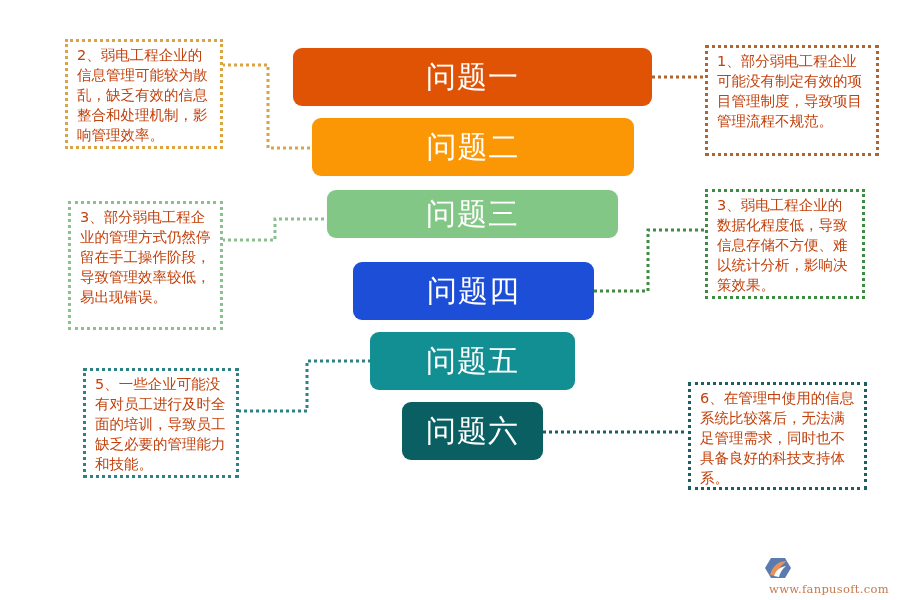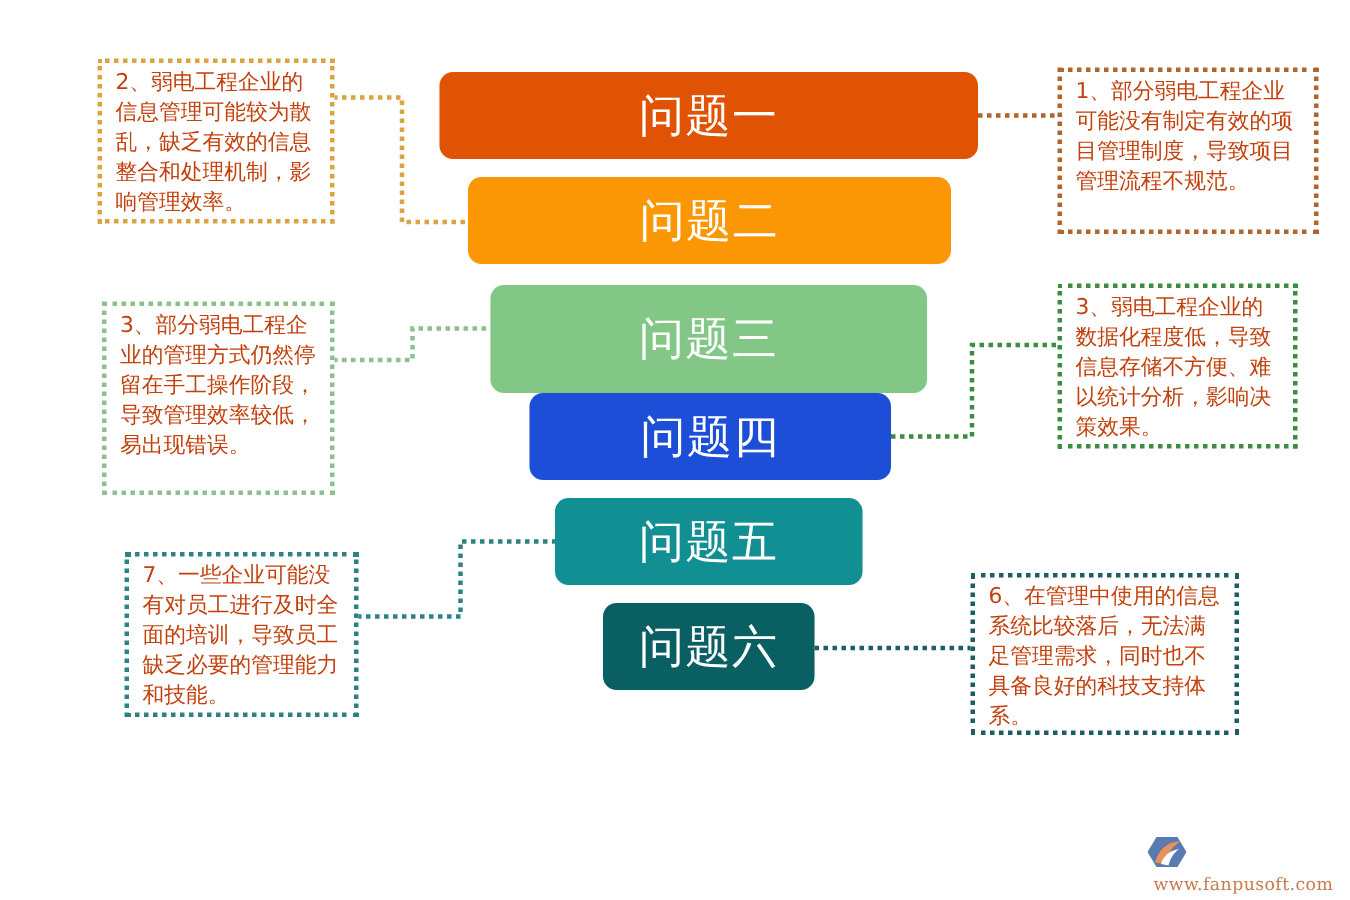--- a/index.html
+++ b/index.html
@@ -53,21 +53,21 @@
 
   <polyline points="543,432 684,432" fill="none" stroke="#1E5E60" stroke-width="3" stroke-dasharray="3,3"></polyline>
 </svg>
 
 <div class="block" id="b0" style="left: 293px; top: 48px; width: 359px; height: 58px; background: rgb(224, 83, 4);">
   <span>问题一</span>
 </div>
 <div class="block" id="b1" style="left: 312px; top: 118px; width: 322px; height: 58px; background: rgb(251, 151, 4);">
   <span>问题二</span>
 </div>
-<div class="block" id="b2" style="left: 327px; top: 190px; width: 291px; height: 72px; background: rgb(130, 199, 133);">
+<div class="block" id="b2" style="left: 327px; top: 190px; width: 291px; height: 48px; background: rgb(130, 199, 133);">
   <span>问题三</span>
 </div>
 <div class="block" id="b3" style="left: 353px; top: 262px; width: 241px; height: 58px; background: #1d4ed8;">
   <span>问题四</span>
 </div>
 <div class="block" id="b4" style="left: 370px; top: 332px; width: 205px; height: 58px; background: rgb(18, 143, 146);">
   <span>问题五</span>
 </div>
 <div class="block" id="b5" style="left: 402px; top: 402px; width: 141px; height: 58px; background: rgb(10, 95, 98);">
   <span>问题六</span>
@@ -79,23 +79,23 @@
 <div class="note" id="n2" style="left: 65px; top: 39px; width: 158px; height: 110px; border-color: rgb(217, 164, 65);">
   <span>2、弱电工程企业的信息管理可能较为散乱，缺乏有效的信息整合和处理机制，影响管理效率。</span>
 </div>
 <div class="note" id="n3" style="left: 68px; top: 201px; width: 155px; height: 129px; border-color: rgb(140, 192, 142);">
   <span>3、部分弱电工程企业的管理方式仍然停留在手工操作阶段，导致管理效率较低，易出现错误。</span>
 </div>
 <div class="note" id="n4" style="left: 705px; top: 189px; width: 160px; height: 110px; border-color: rgb(62, 139, 66);">
   <span>3、弱电工程企业的数据化程度低，导致信息存储不方便、难以统计分析，影响决策效果。</span>
 </div>
 <div class="note" id="n5" style="left: 83px; top: 368px; width: 156px; height: 110px; border-color: rgb(46, 130, 134);">
-  <span>7、一些企业可能没有对员工进行及时全面的培训，导致员工缺乏必要的管理能力和技能。</span>
+  <span>5、一些企业可能没有对员工进行及时全面的培训，导致员工缺乏必要的管理能力和技能。</span>
 </div>
-<div class="note" id="n6" style="left: 647px; top: 382px; width: 179px; height: 108px; border-color: rgb(30, 94, 96);">
+<div class="note" id="n6" style="left: 688px; top: 382px; width: 179px; height: 108px; border-color: rgb(30, 94, 96);">
   <span>6、在管理中使用的信息系统比较落后，无法满足管理需求，同时也不具备良好的科技支持体系。</span>
 </div>
 
 <div class="logo">
   <svg class="logo-mark" viewBox="0 0 26 26">
     <polygon points="6,3 20,3 26,13 20,23 6,23 0,13" fill="#5A7BB0"></polygon>
     <path d="M5,20 C8,10 14,6 22,6 C17,9 13,14 11,21 Z" fill="#E8915A"></path>
     <path d="M9,21 C11,15 15,12 21,11 C17,14 15,18 14,22 Z" fill="#ffffff"></path>
   </svg>
   <div class="logo-url">www.fanpusoft.com</div>

